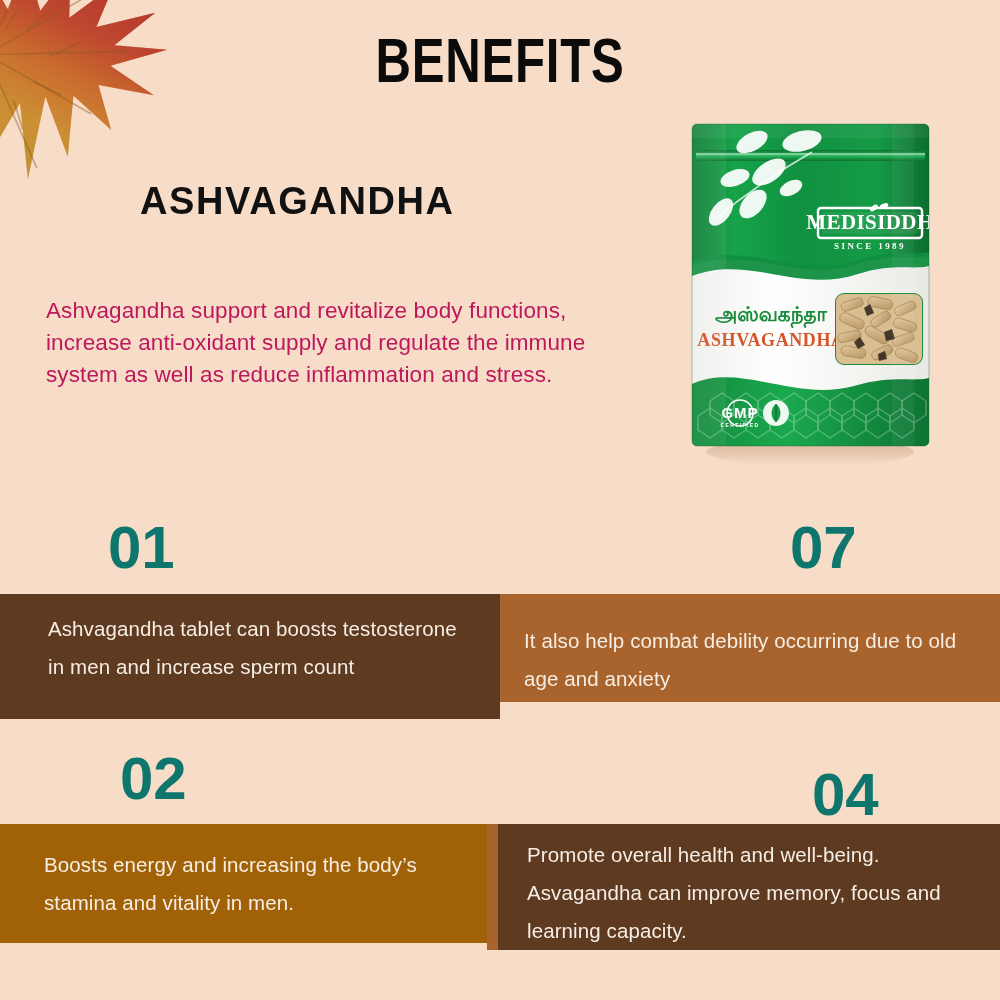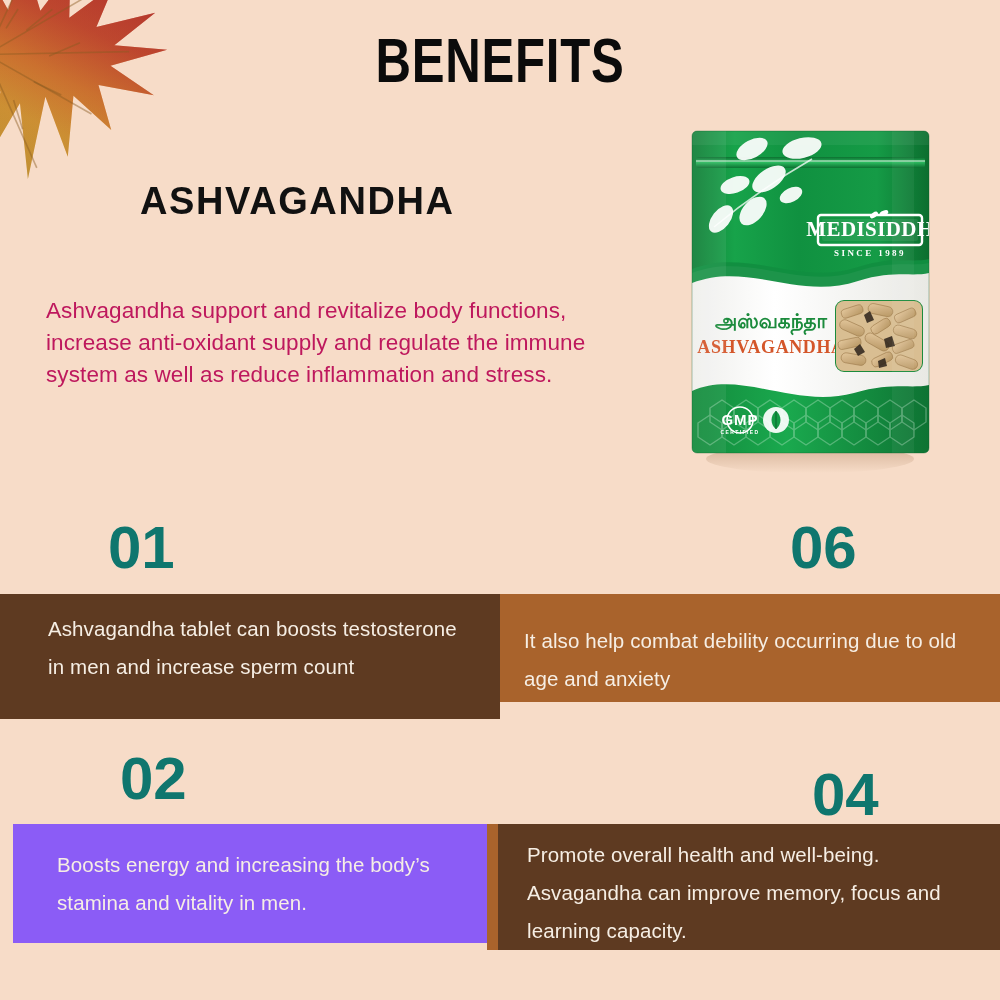--- a/index.html
+++ b/index.html
@@ -64,21 +64,21 @@
     font-size: 22.5px;
     line-height: 32px;
     color: #be185d;
     letter-spacing: 0.1px;
   }
 
   
   .pouch {
     position: absolute;
     left: 678px;
-    top: 123px;
+    top: 116px;
     width: 265px;
     height: 360px;
     text-align: center;
   }
   .pouch svg { display: block; width: 100%; height: 100%; }
 
   
   .num {
     position: absolute;
     font-weight: 700;
@@ -105,23 +105,22 @@
     background: #5E3A21;
     padding: 16px 40px 0 48px;
   }
   .band-03 {
     left: 500px; top: 594px; width: 500px; height: 108px;
     background: #A9632C;
     padding: 28px 32px 0 24px;
   }
   .band-02 {
     left: 0; top: 824px; width: 487px; height: 119px;
-    background: #8b5cf6;
+    background: #a16207;
     padding: 22px 30px 0 44px;
-    margin-left: 13px;
   }
   .band-04 {
     left: 487px; top: 824px; width: 513px; height: 126px;
     background: #5E3A21;
     padding: 12px 24px 0 40px;
   }
   
   .band-04::before {
     content: "";
     position: absolute;
@@ -334,21 +333,21 @@
         <rect x="14" y="8" width="237" height="14" fill="#FFFFFF" opacity="0.06"></rect>
       </g>
       <rect x="14" y="8" width="237" height="322" rx="5" fill="none" stroke="#0B5D28" stroke-width="1" opacity="0.35"></rect>
     </svg>
   </div>
 
   <div class="num num-01">01</div>
 
   <div class="num num-02">02</div>
 
-  <div class="num num-03">06</div>
+  <div class="num num-03">07</div>
 
   <div class="num num-04">04</div>
 
   <div class="band band-01">
     <div class="band-text">Ashvagandha tablet can boosts testosterone in men and increase sperm count</div>
   </div>
 
   <div class="band band-03">
     <div class="band-text">It also help combat debility occurring due to old age and anxiety</div>
   </div>

